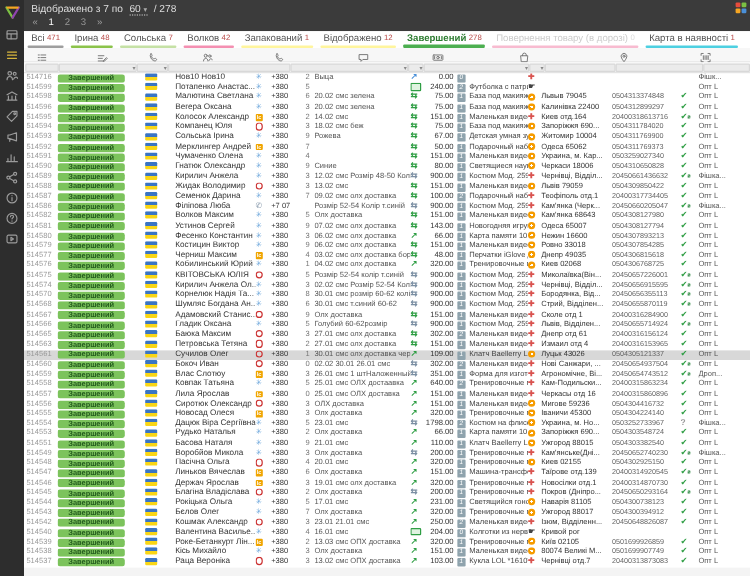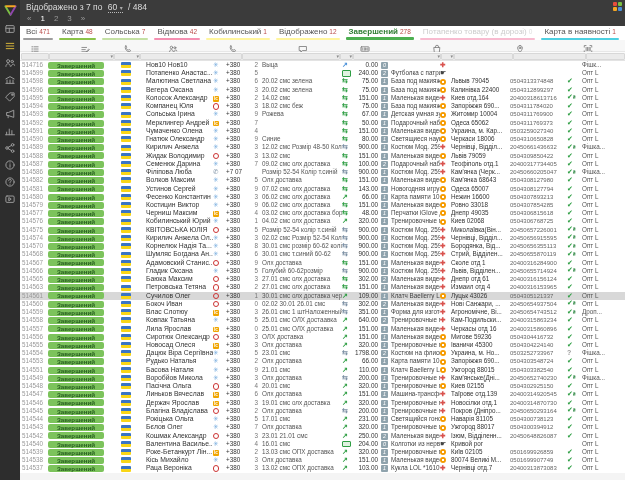--- a/index.html
+++ b/index.html
@@ -160,46 +160,46 @@
             <path d="M6.8 6.3l2.8 1.9-2.8 1.9z"></path>
           </svg>
         </div>
       </div>
   </aside>
 
   <header class="topbar">
     <div class="shown">
       <span>Відображено з 7 по</span>
       <span class="pp"><span>60</span> <i class="car">▾</i></span>
-      <span>/ 484</span>
+      <span>/ 278</span>
     </div>
     <div class="pager" id="pager">
         <span>«</span>
         <span class="pg cur">1</span>
         <span class="pg">2</span>
         <span class="pg">3</span>
         <span>»</span>
       </div>
     <div class="apps">
       <i style="background:#e74c3c"></i>
         <i style="background:#7bc043"></i>
       <i style="background:#f5a623"></i>
         <i style="background:#4a90d9"></i>
     </div>
   </header>
 
   <nav class="tabs" id="tabs">
       <div class="tab"><span class="tl">Всі</span><span class="tc">471</span><i class="tu" style="background: rgb(158, 158, 158);"></i></div>
-      <div class="tab"><span class="tl">Карта</span><span class="tc">48</span><i class="tu" style="background: rgb(139, 195, 74);"></i></div>
+      <div class="tab"><span class="tl">Ірина</span><span class="tc">48</span><i class="tu" style="background: rgb(139, 195, 74);"></i></div>
       <div class="tab"><span class="tl">Сольська</span><span class="tc">7</span><i class="tu" style="background: rgb(197, 225, 165);"></i></div>
-      <div class="tab"><span class="tl">Відмова</span><span class="tc">42</span><i class="tu" style="background: rgb(244, 143, 177);"></i></div>
-      <div class="tab"><span class="tl">Кобилинський</span><span class="tc">1</span><i class="tu" style="background: rgb(255, 245, 157);"></i></div>
+      <div class="tab"><span class="tl">Волков</span><span class="tc">42</span><i class="tu" style="background: rgb(244, 143, 177);"></i></div>
+      <div class="tab"><span class="tl">Запакований</span><span class="tc">1</span><i class="tu" style="background: rgb(255, 245, 157);"></i></div>
       <div class="tab"><span class="tl">Відображено</span><span class="tc">12</span><i class="tu" style="background: rgb(255, 245, 157);"></i></div>
       <div class="tab active"><span class="tl">Завершений</span><span class="tc">278</span><i class="tu" style="background: rgb(76, 175, 80);"></i></div>
-      <div class="tab disabled"><span class="tl">Потапенко товару (в дорозі)</span><span class="tc">0</span><i class="tu" style="background: rgb(248, 187, 208);"></i></div>
+      <div class="tab disabled"><span class="tl">Повернення товару (в дорозі)</span><span class="tc">0</span><i class="tu" style="background: rgb(248, 187, 208);"></i></div>
       <div class="tab"><span class="tl">Карта в наявності</span><span class="tc">1</span><i class="tu" style="background: rgb(77, 208, 225);"></i></div>
     </nav>
   <div class="colhead" id="colhead">
       <span class="ch" style="left: 10px;"><svg viewBox="0 0 16 16" fill="none" stroke="currentColor" stroke-width="1.3" stroke-linecap="round" stroke-linejoin="round">
           <path d="M3 4.5h1.5M3 8h1.5M3 11.5h1.5M6.5 4.5H13M6.5 8H13M6.5 11.5H13"></path>
         </svg></span>
       <span class="ch" style="left: 60px;"><svg viewBox="0 0 16 16" fill="none" stroke="currentColor" stroke-width="1.3" stroke-linecap="round" stroke-linejoin="round">
           <path d="M3 5.5h7.5M3 9h5.5M3 12.5h7.5M10.5 11.5L14 8l1 1-3.5 3.5-1.4.4z"></path>
         </svg></span>
       <span class="ch" style="left: 103px;"><svg viewBox="0 0 16 16" fill="none" stroke="currentColor" stroke-width="1.3" stroke-linecap="round" stroke-linejoin="round">

